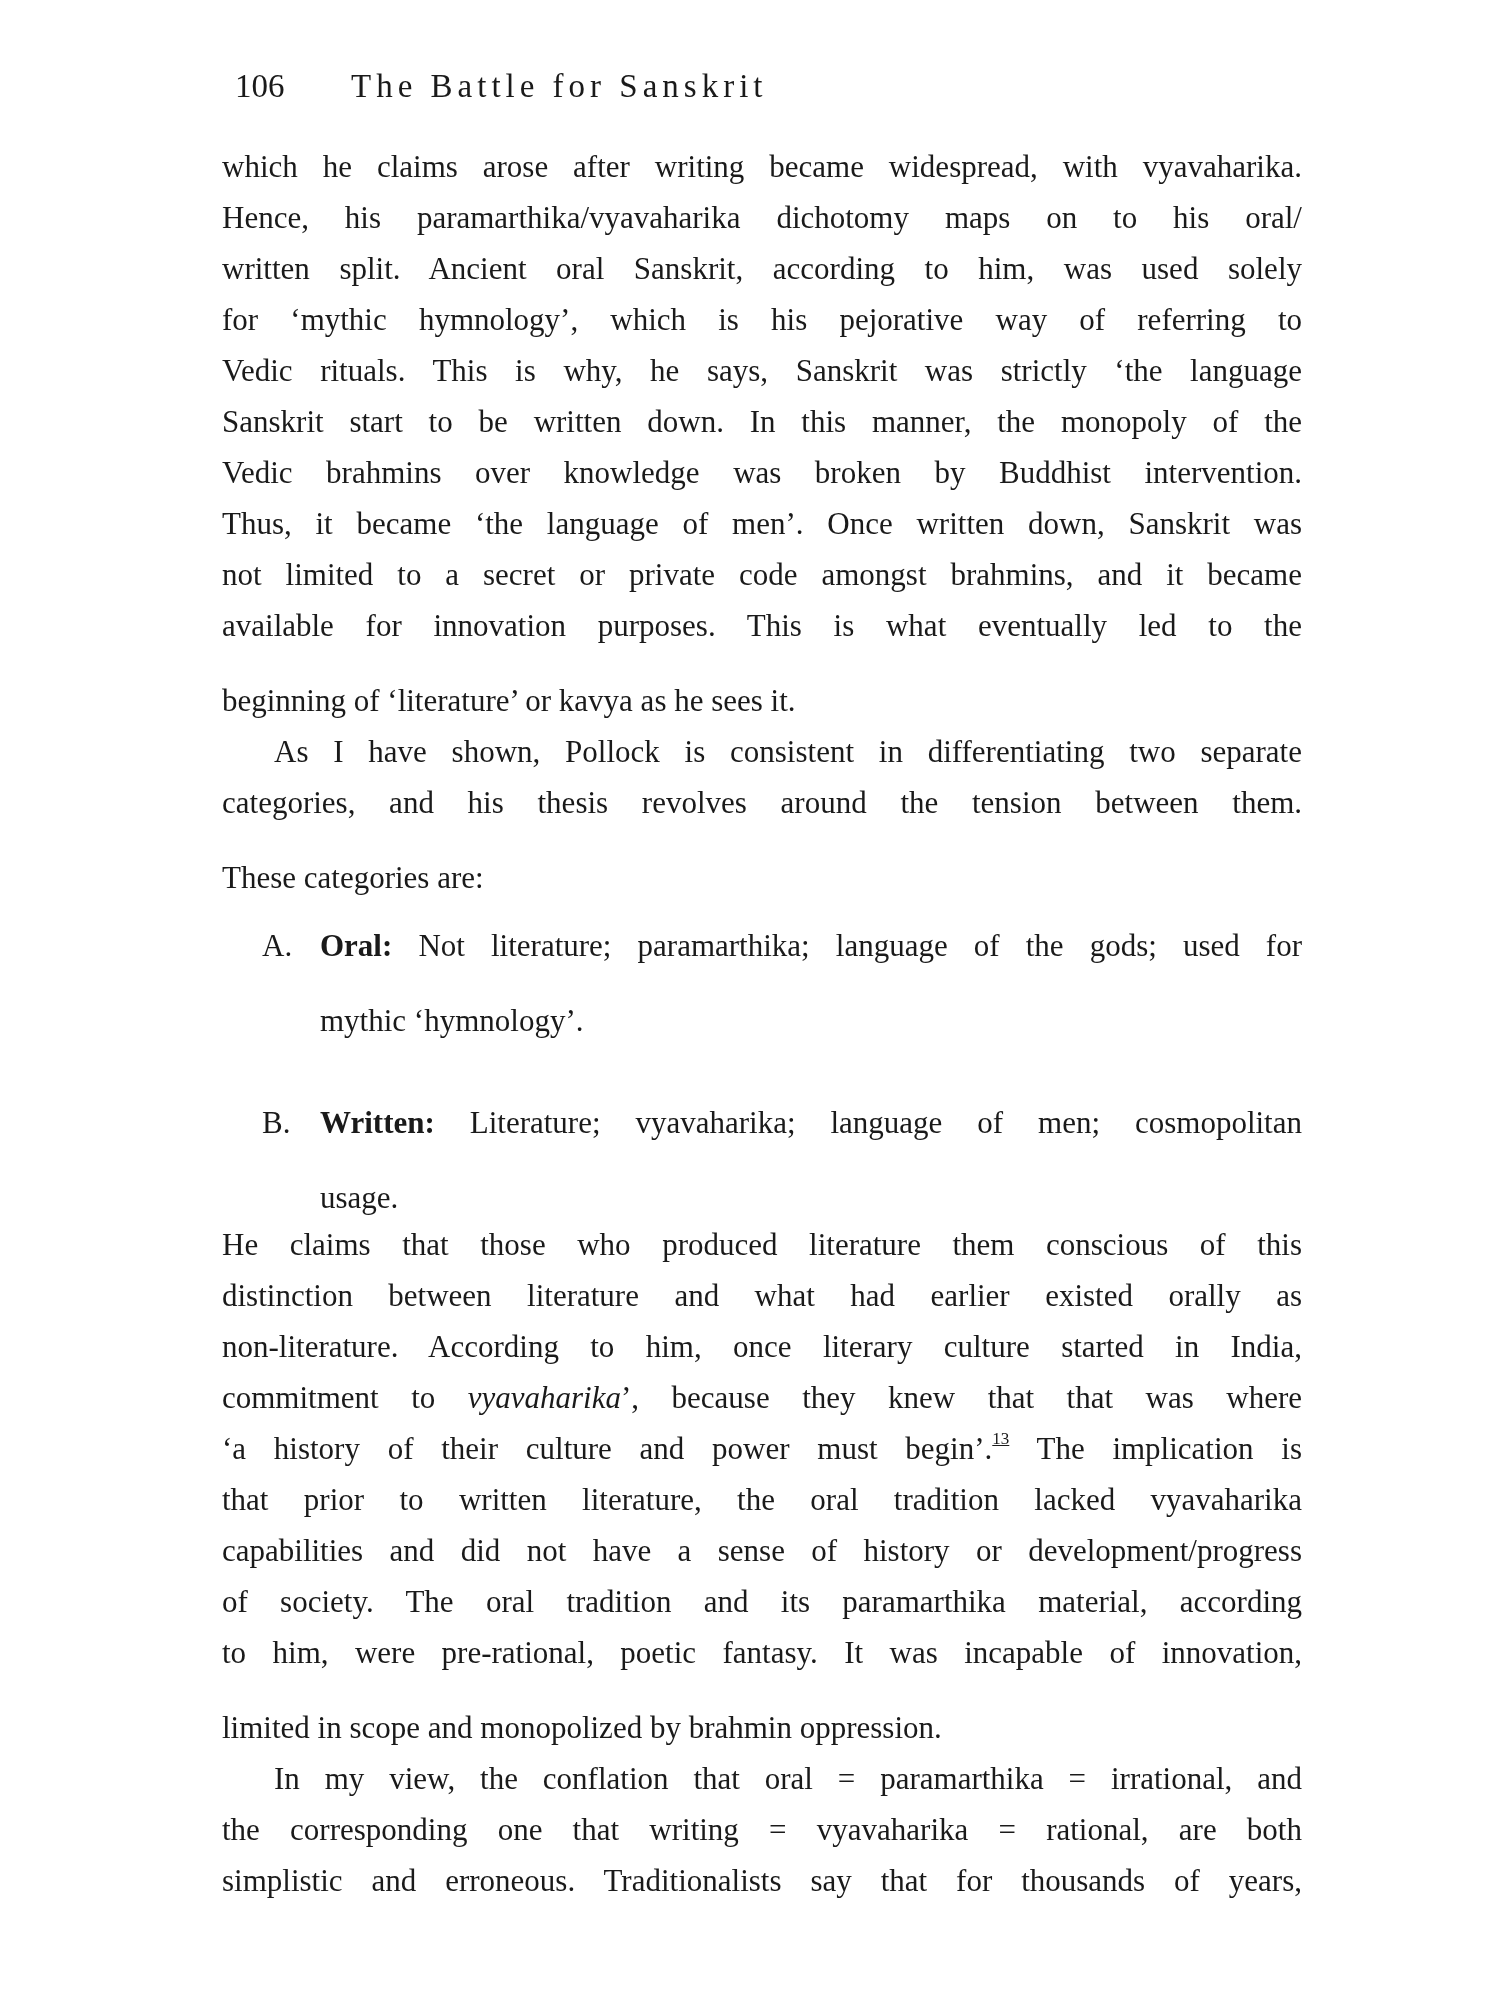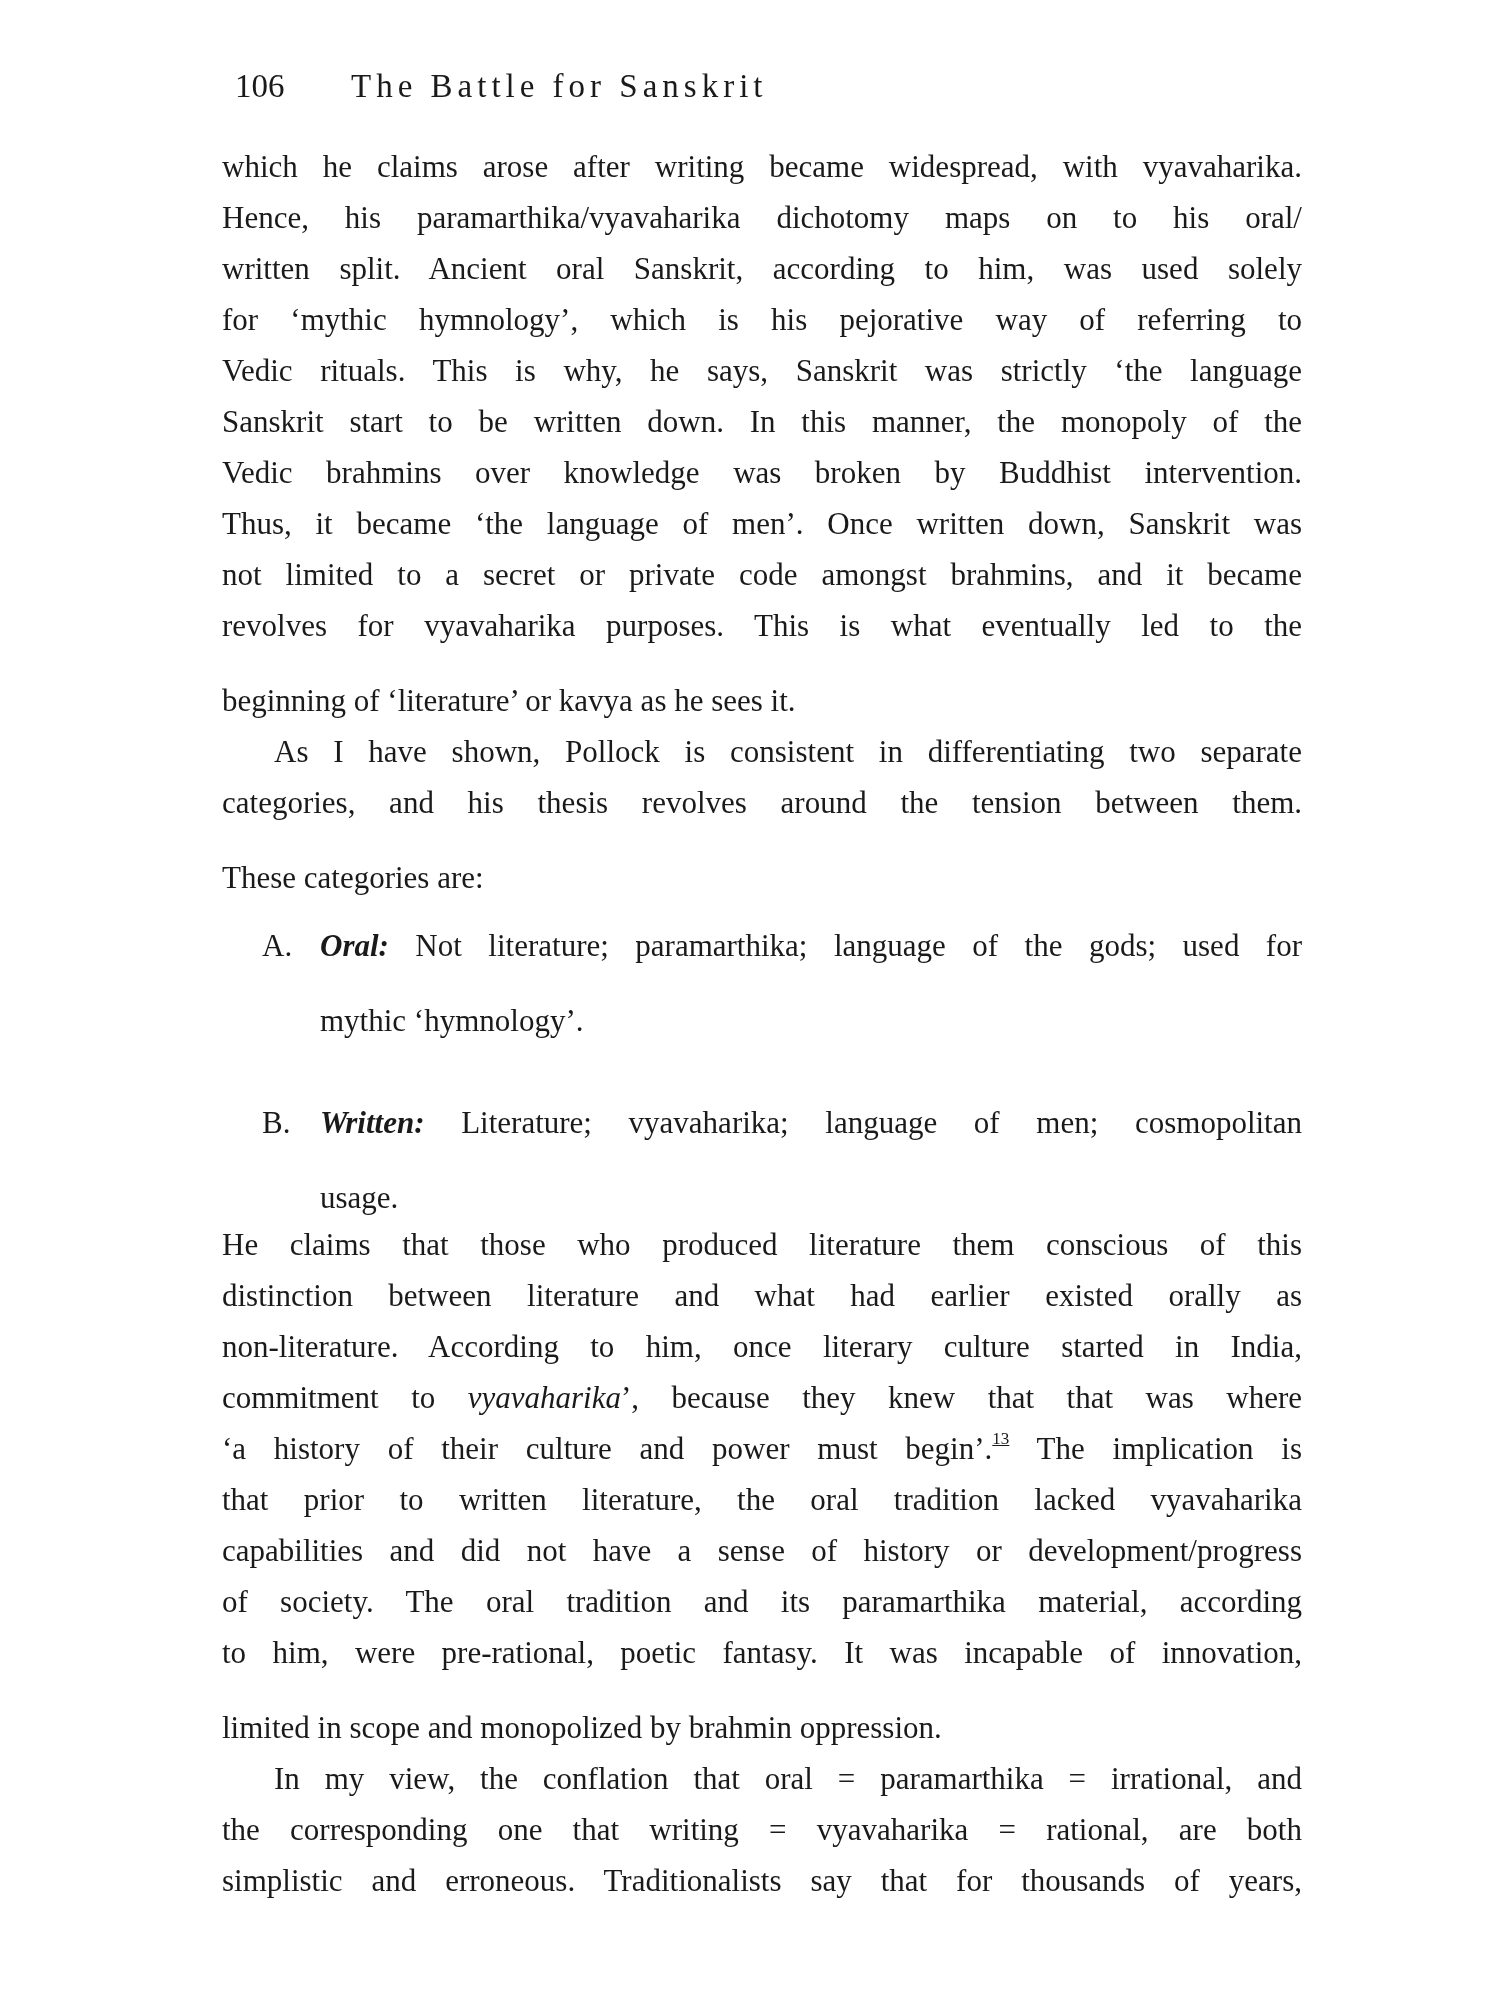--- a/index.html
+++ b/index.html
@@ -10,21 +10,21 @@
   .running-head .folio { display: inline-block; width: 116px; margin-left: 21px; }
   .running-head .title { letter-spacing: 5px; margin-top: 24px; }
   .text-block { position: absolute; left: 222px; width: 1080px; font-size: 31px; }
   .line { display: block; height: 51px; line-height: 51px; white-space: nowrap;
           text-align: justify; text-align-last: justify; }
   .line.last { text-align-last: left; margin-top: 24px; }
   .line.indent { padding-left: 52px; }
   .list { position: absolute; left: 262px; width: 1040px; font-size: 31px; }
   .list-item { position: relative; padding-left: 58px; }
   .list-item .marker { position: absolute; left: 0; top: 0; line-height: 51px; }
-  .list-item .term { font-weight: bold; font-style: italic; }
+  .list-item .term { font-weight: bold; }
   .list-item.item-b { margin-top: 51px; }
   sup.fn { font-size: 17px; line-height: 0; position: relative; top: -4px; text-decoration: underline; }
   em { font-style: italic; }
 </style>
 </head>
 <body>
 
 <div class="running-head">
   <span class="folio">106</span><span class="title">The Battle for Sanskrit</span>
 </div>
@@ -32,21 +32,21 @@
 <div class="text-block" style="top:141px;">
   <span class="line">which he claims arose after writing became widespread, with vyavaharika.</span>
   <span class="line">Hence, his paramarthika/vyavaharika dichotomy maps on to his oral/</span>
   <span class="line">written split. Ancient oral Sanskrit, according to him, was used solely</span>
   <span class="line">for ‘mythic hymnology’, which is his pejorative way of referring to</span>
   <span class="line">Vedic rituals. This is why, he says, Sanskrit was strictly ‘the language</span>
   <span class="line">Sanskrit start to be written down. In this manner, the monopoly of the</span>
   <span class="line">Vedic brahmins over knowledge was broken by Buddhist intervention.</span>
   <span class="line">Thus, it became ‘the language of men’. Once written down, Sanskrit was</span>
   <span class="line">not limited to a secret or private code amongst brahmins, and it became</span>
-  <span class="line">revolves for vyavaharika purposes. This is what eventually led to the</span>
+  <span class="line">available for innovation purposes. This is what eventually led to the</span>
   <span class="line last">beginning of ‘literature’ or kavya as he sees it.</span>
   <span class="line indent">As I have shown, Pollock is consistent in differentiating two separate</span>
   <span class="line">categories, and his thesis revolves around the tension between them.</span>
   <span class="line last">These categories are:</span>
 </div>
 
 <div class="list" style="top:920px;">
   <div class="list-item item-a">
     <span class="marker">A.</span>
     <span class="line"><span class="term">Oral:</span><span> Not literature; paramarthika; language of the gods; used for</span></span>

